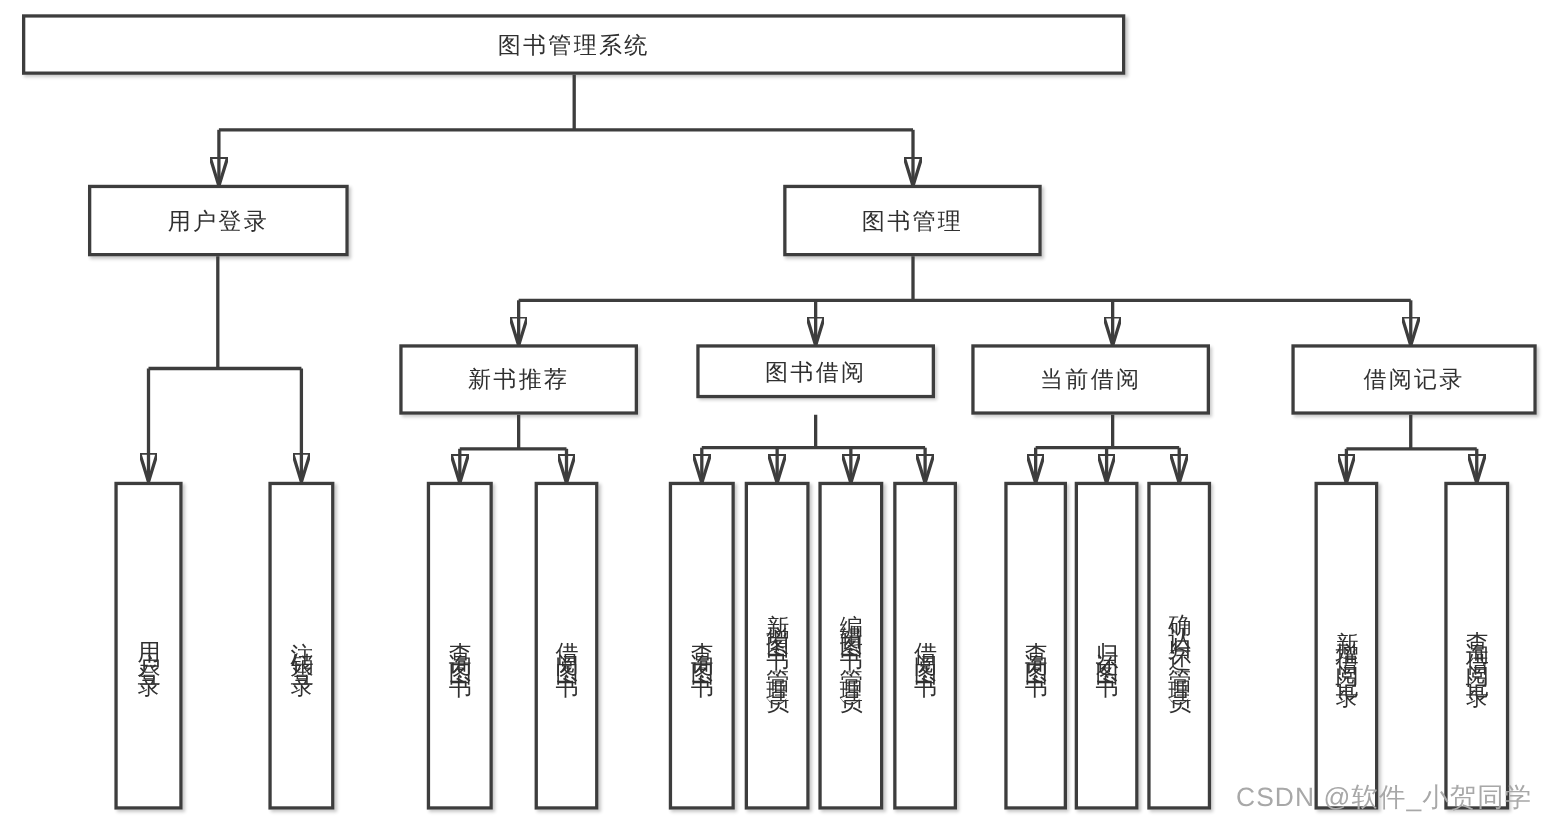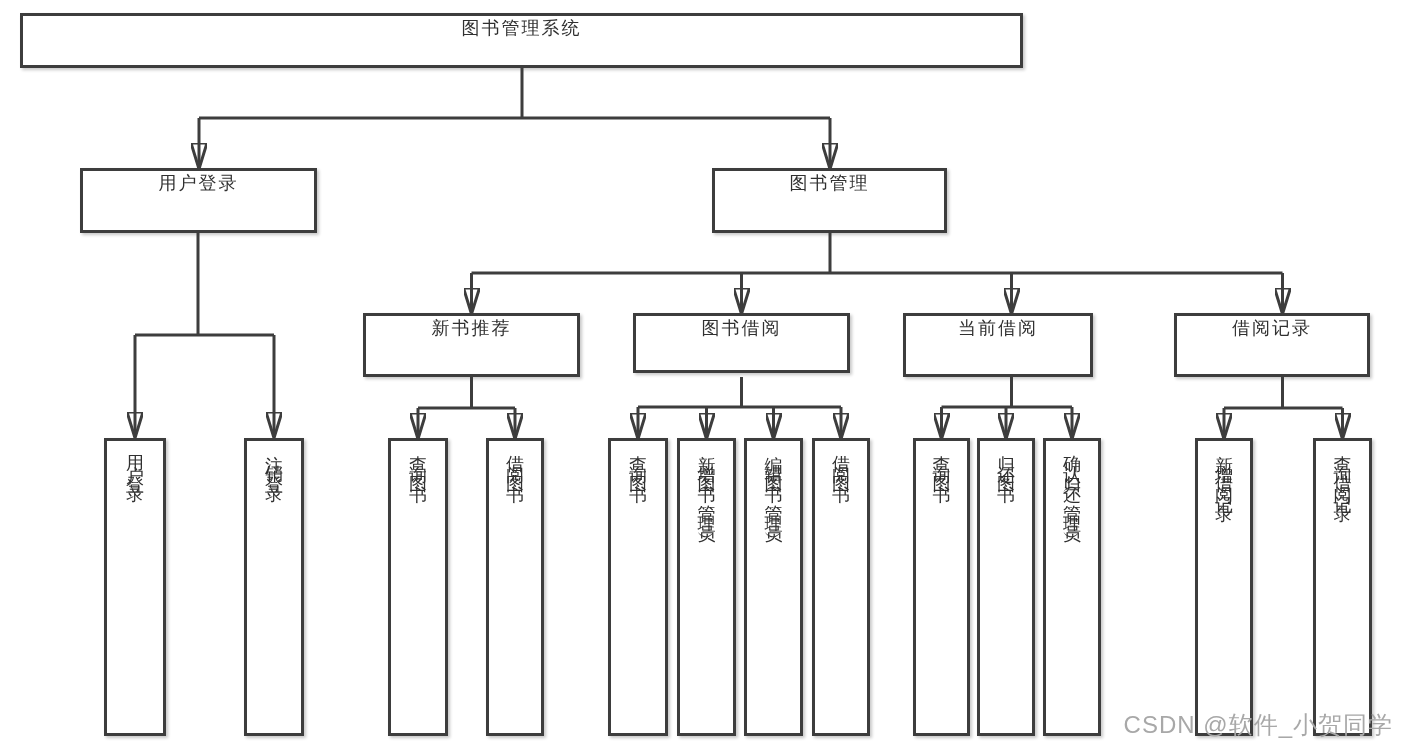--- a/index.html
+++ b/index.html
@@ -16,22 +16,22 @@
     font-family:"Liberation Sans","DejaVu Sans",sans-serif;
     color:var(--color-text);
     overflow:hidden;
   }
   .node{
     position:absolute;
     box-sizing:border-box;
     background:var(--color-background);
     border:3px solid var(--color-line);
     box-shadow:2px 2px 3px rgba(0,0,0,.22);
-    display:flex;align-items:flex-start;justify-content:center;
-    font-size:18px;letter-spacing:2px;
+    display:flex;align-items:center;justify-content:center;
+    font-size:21px;letter-spacing:2px;
     color:var(--color-text);
     z-index:2;
   }
   .leaf span{
     writing-mode:vertical-rl;
     text-orientation:mixed;
     letter-spacing:10px;
     line-height:1;
   }
   #connectors{
@@ -106,27 +106,27 @@
   <div class="node" style="left:80px;top:168px;width:237px;height:65px;">
     <span>用户登录</span>
   </div>
   <div class="node" style="left:363px;top:313px;width:217px;height:64px;">
     <span>新书推荐</span>
   </div>
 
   <div class="node" style="left:712px;top:168px;width:235px;height:65px;">
     <span>图书管理</span>
   </div>
-  <div class="node" style="left:633px;top:313px;width:217px;height:60px;">
+  <div class="node" style="left:633px;top:313px;width:217px;height:49px;">
     <span>图书借阅</span>
   </div>
-  <div class="node" style="left:903px;top:313px;width:190px;height:64px;">
+  <div class="node" style="left:883px;top:313px;width:217px;height:64px;">
     <span>当前借阅</span>
   </div>
-  <div class="node" style="left:1174px;top:313px;width:196px;height:64px;">
+  <div class="node" style="left:1174px;top:313px;width:223px;height:64px;">
     <span>借阅记录</span>
   </div>
 
   <div class="node leaf" style="left:104px;top:438px;width:62px;height:298px;">
     <span>用户登录</span>
   </div>
   <div class="node leaf" style="left:244px;top:438px;width:60px;height:298px;">
     <span>注销登录</span>
   </div>
 

